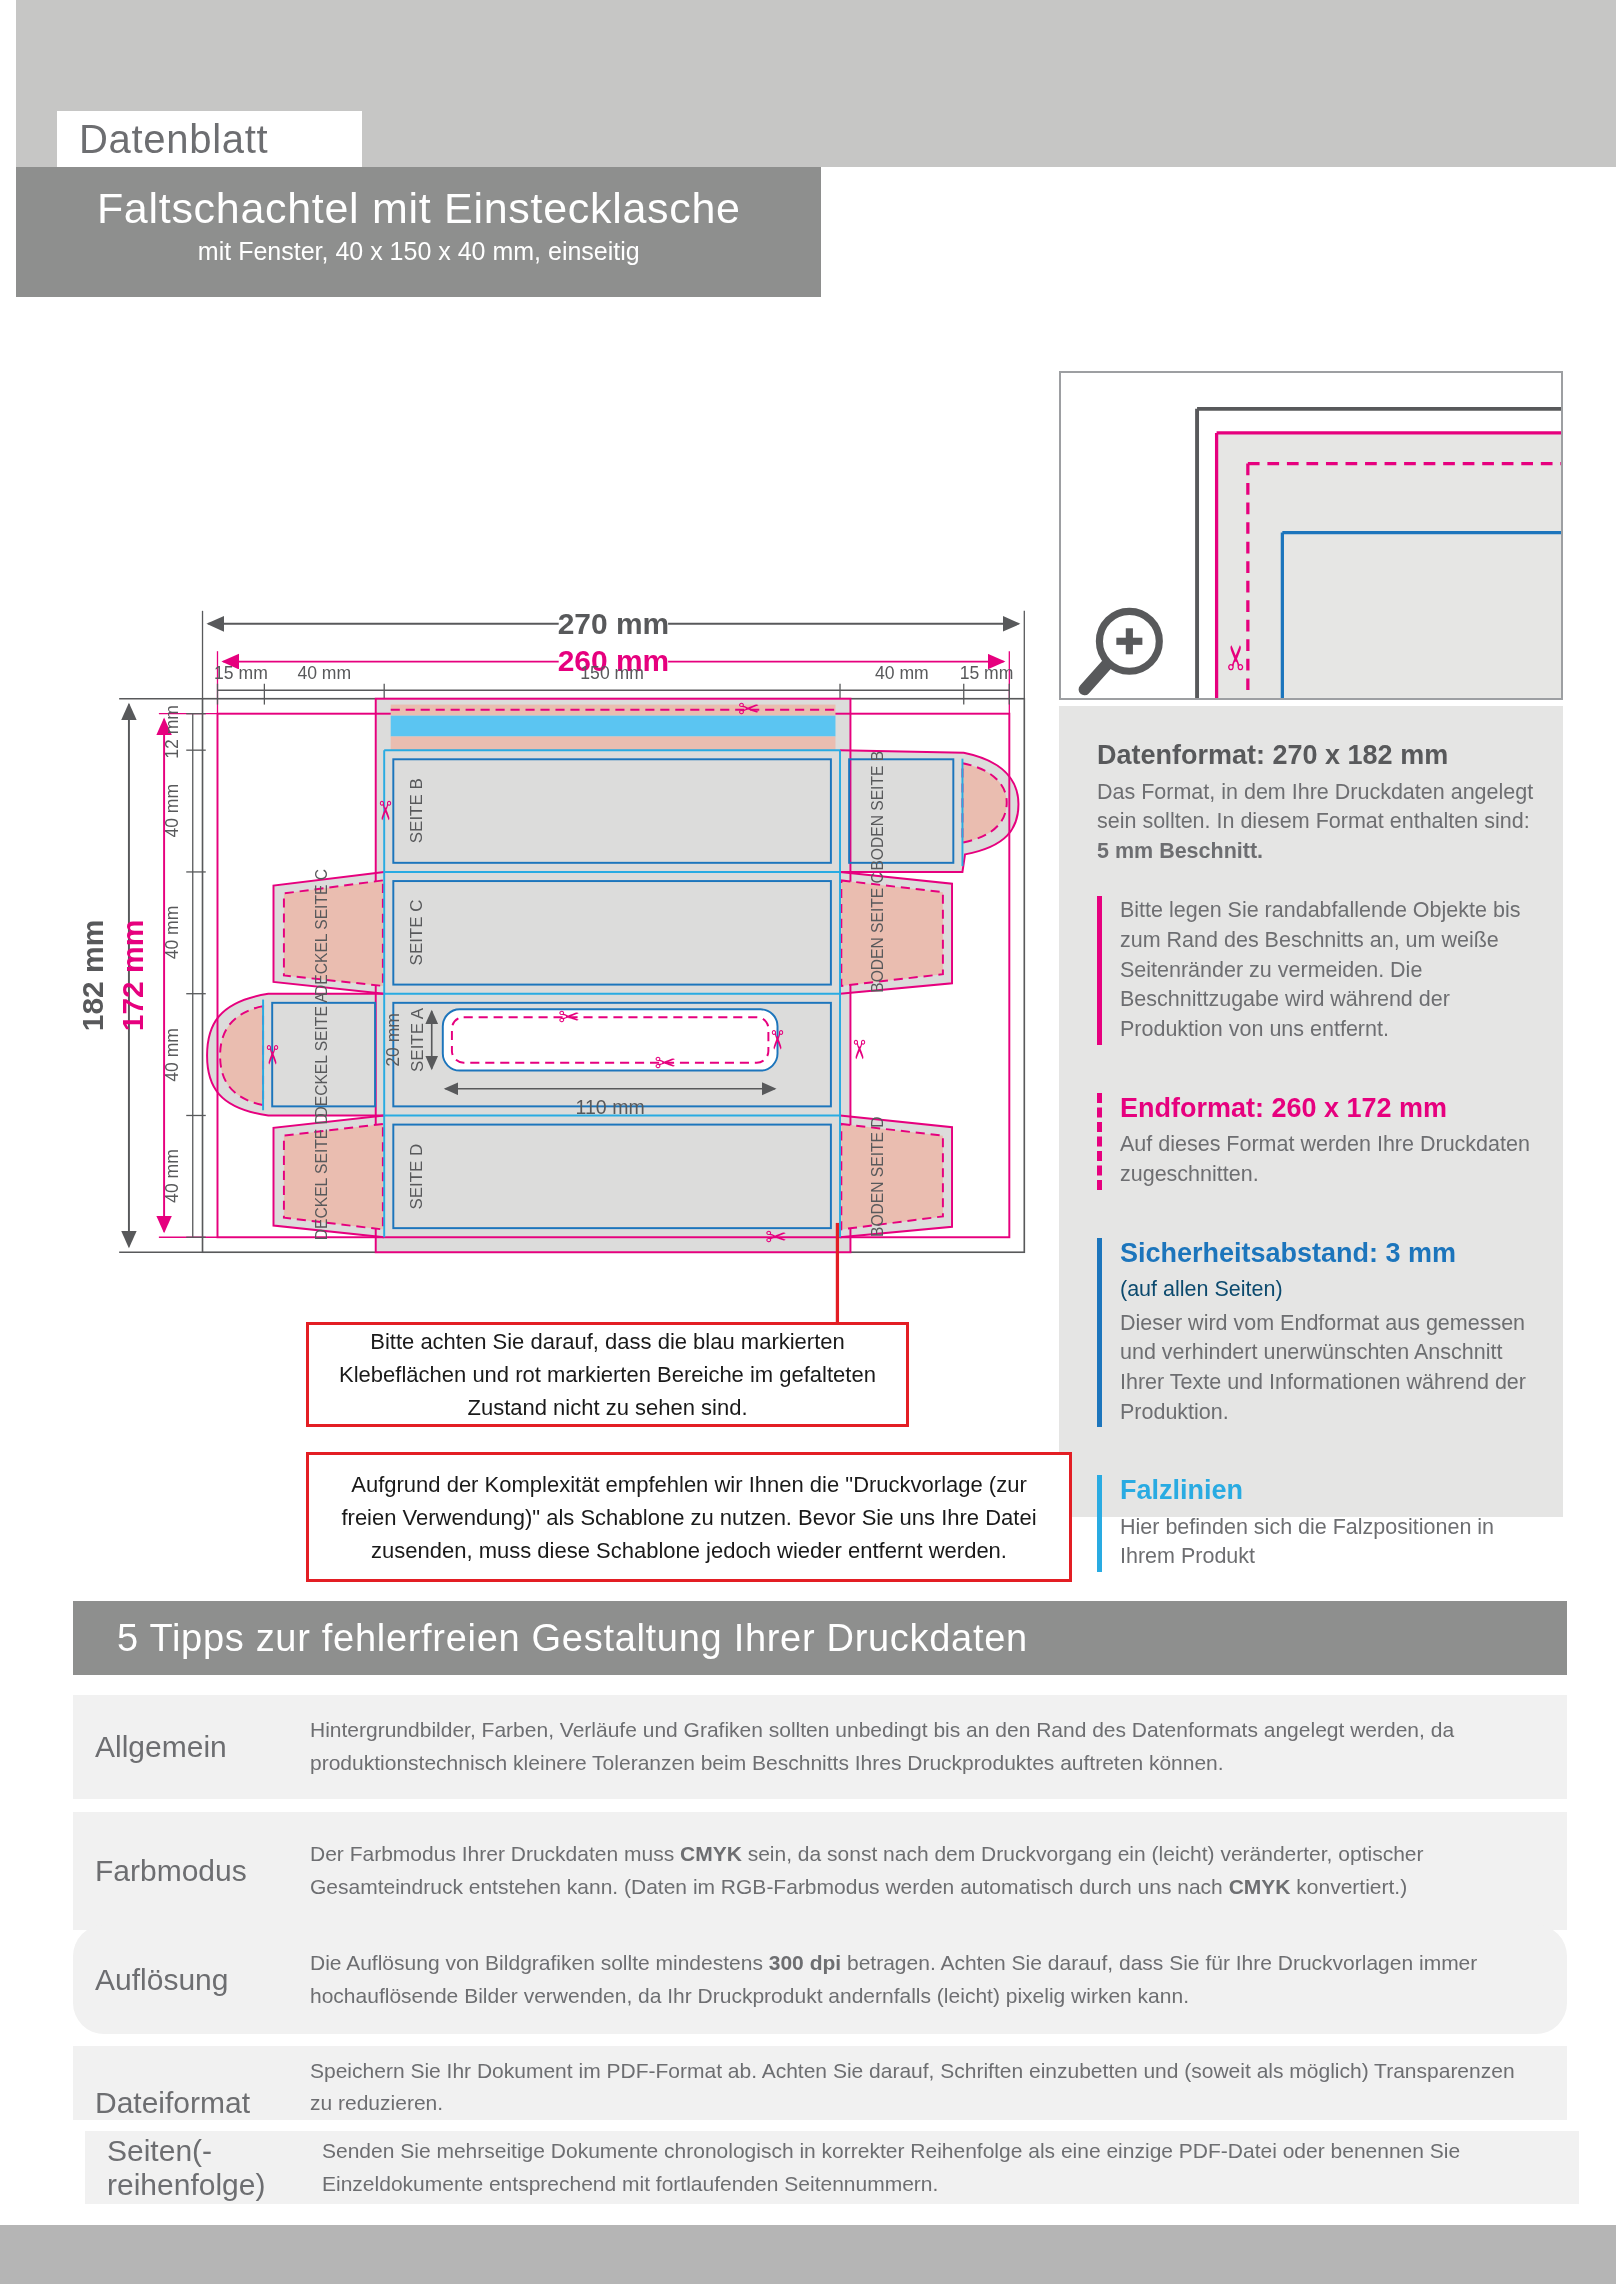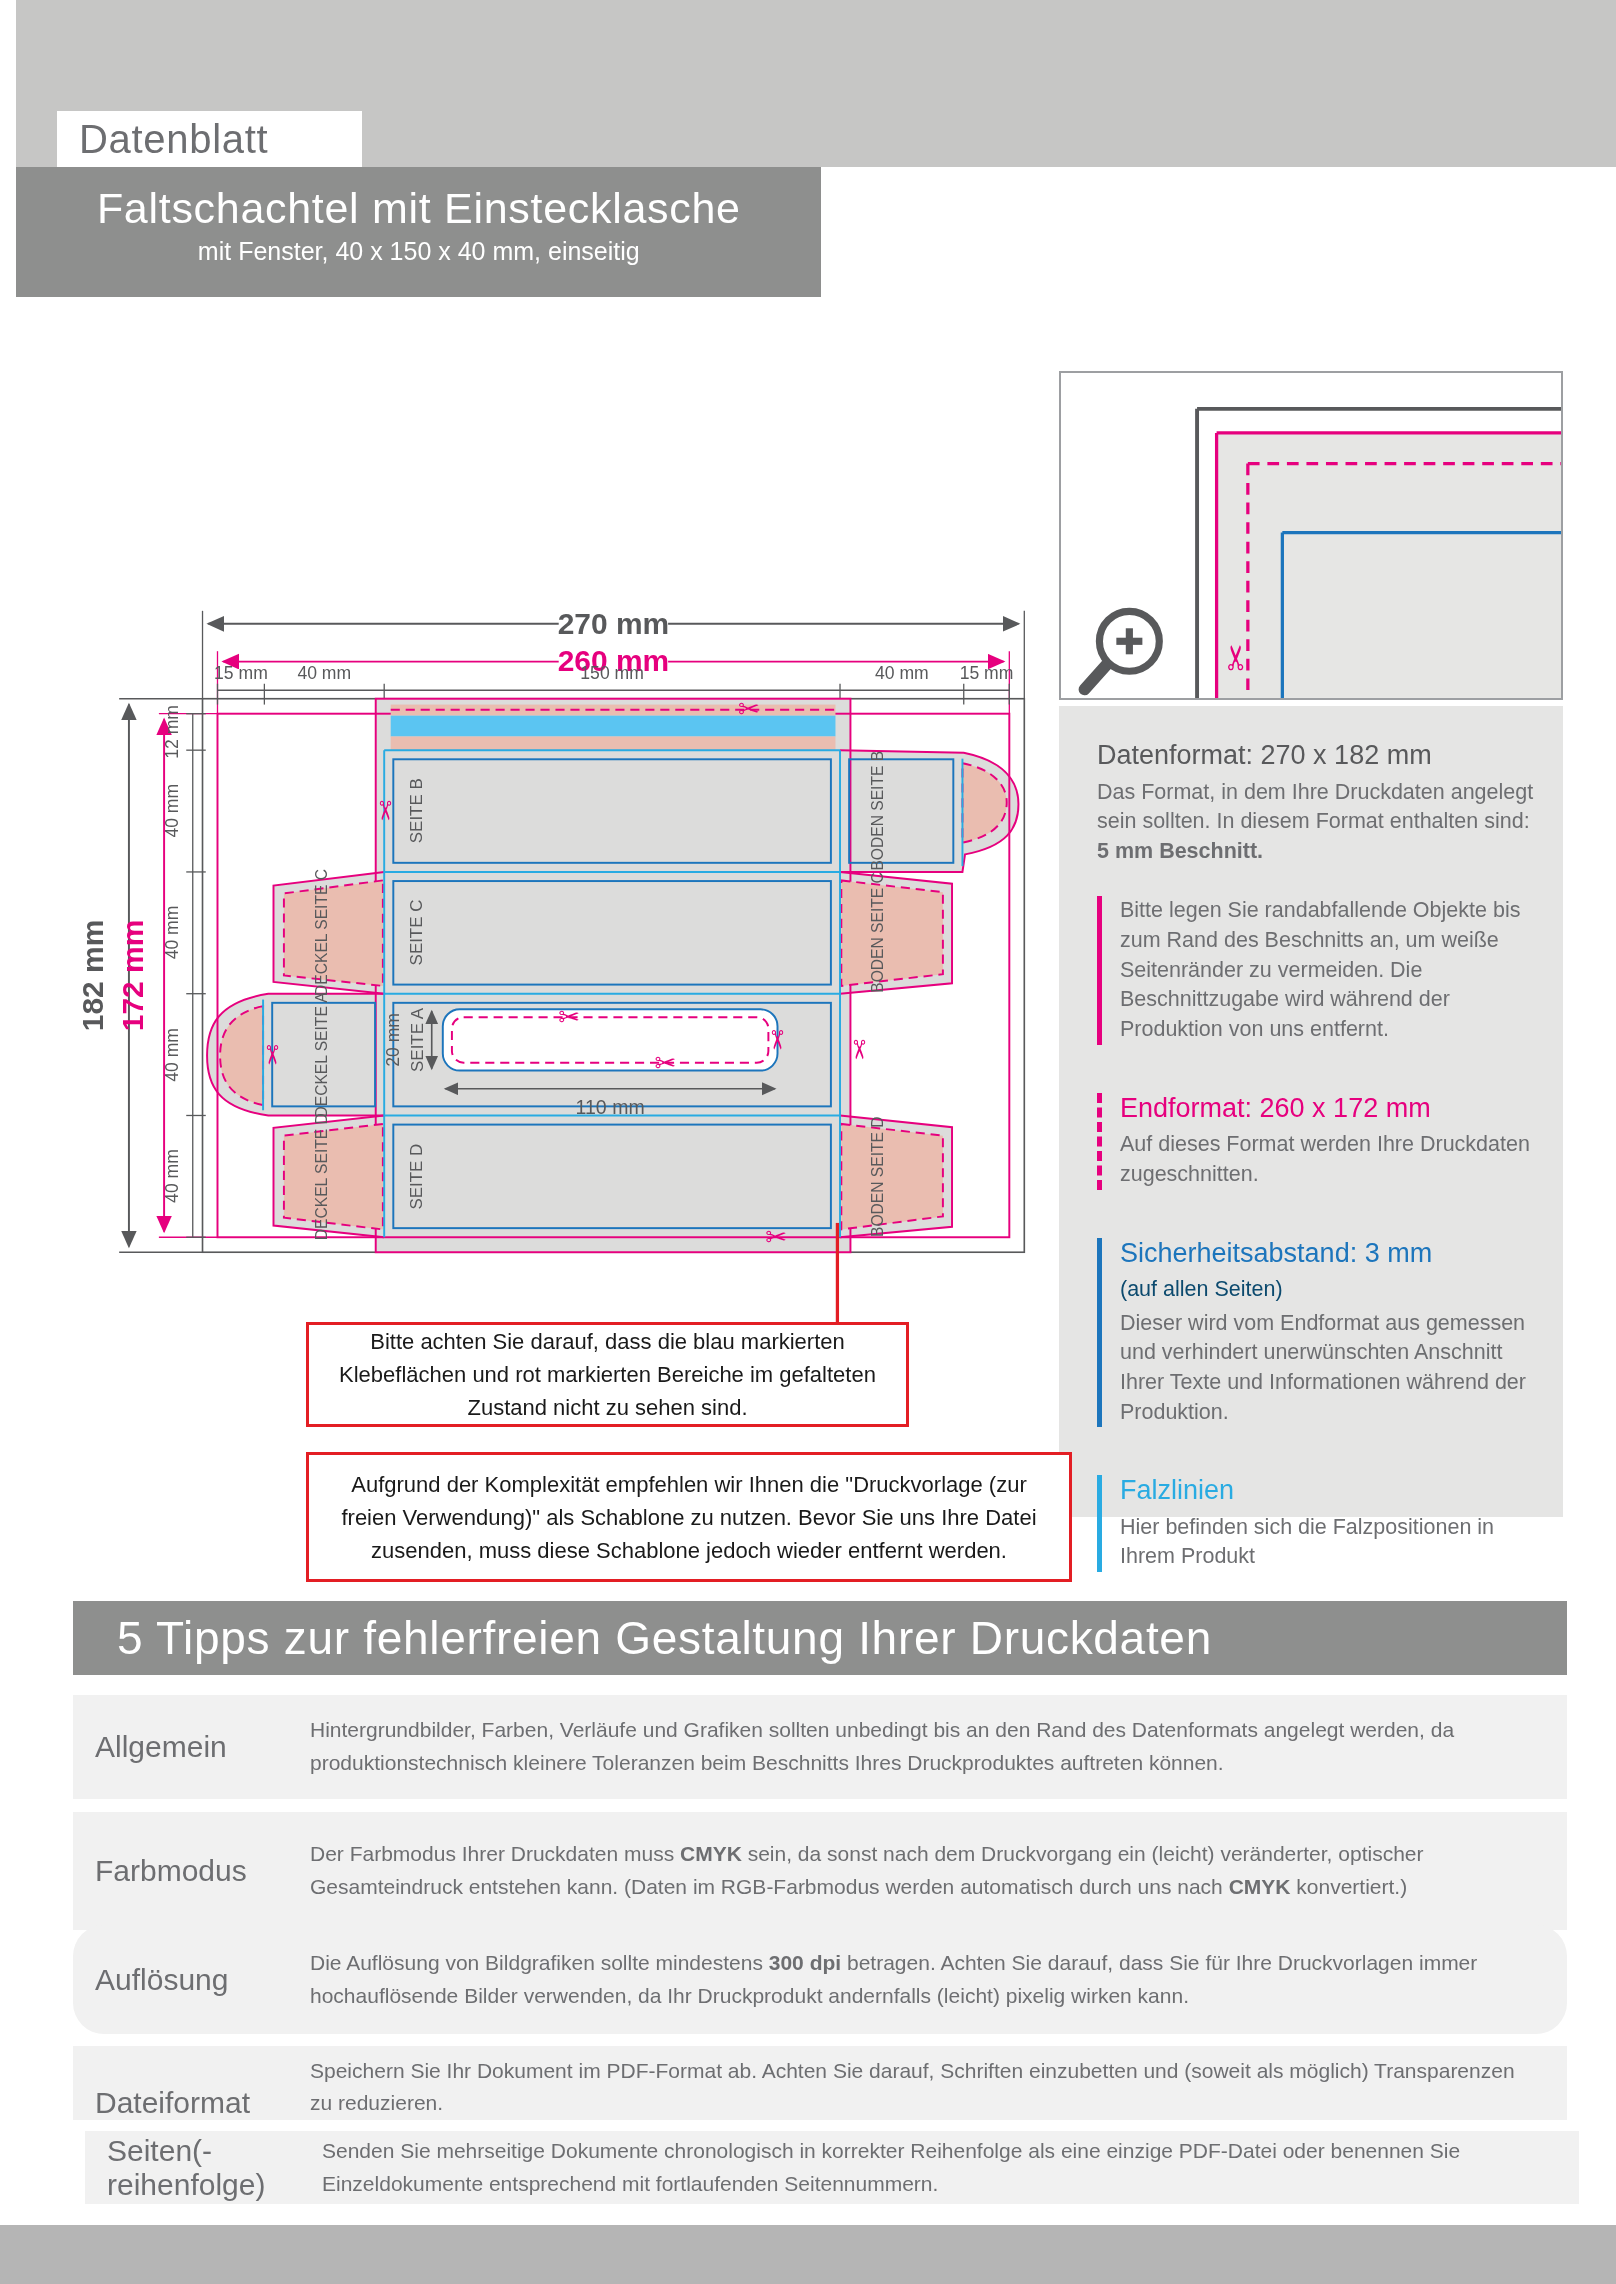--- a/index.html
+++ b/index.html
@@ -12,41 +12,41 @@
   .top-band{left:16.3px;top:0;width:1600px;height:167px;background:#c6c6c5;}
   .datenblatt-box{left:57px;top:111px;width:305px;height:57px;background:#ffffff;display:flex;align-items:center;}
   .datenblatt-box span{font-size:40px;color:#6d6e71;padding-left:22px;letter-spacing:0.7px;}
   .title-band{left:16.3px;top:167px;width:805px;height:130px;background:#8e8f8e;color:#fff;text-align:center;}
   .title-band h1{margin:17px 0 3.9px 0;font-size:43px;font-weight:500;letter-spacing:0.7px;}
   .title-band p{margin:0;font-size:25px;font-weight:400;}
   
   .detail-box{left:1059px;top:371px;width:500px;height:325px;background:#fff;border:2px solid #9d9fa2;}
   
   .info-panel{left:1059px;top:706px;width:504px;height:811px;background:#e5e5e4;box-sizing:border-box;padding:34px 26px 0 38px;}
-  .info-panel h2{margin:0 0 6.5px 0;font-size:27px;font-weight:normal;color:#58595b;}
+  .info-panel h2{margin:0 0 6.5px 0;font-size:27px;font-weight:bold;color:#58595b;}
   .info-panel h2.mag{color:#e6007e;}
   .info-panel h2.blu{color:#1c75bc;}
   .info-panel h2.cya{color:#29abe2;}
   .info-panel p{margin:0;font-size:21.5px;line-height:1.38;color:#6d6e71;}
   .info-panel .sub{color:#0c4a6e;font-size:21.5px;margin:0 0 3.9px 0;}
   .blk{margin-top:0;}
   .bl-mag{border-left:5.2px solid #e6007e;padding-left:18px;}
   .bl-mag-d{border-left:5.2px dashed #e6007e;padding-left:18px;}
   .bl-blu{border-left:5.2px solid #1c75bc;padding-left:18px;}
   .bl-cya{border-left:5.2px solid #29abe2;padding-left:18px;}
   .sp1{margin-top:30px;} .sp2{margin-top:48px;}
   .b{font-weight:bold;}
   
   .note{background:#fff;border:3.9px solid #e31e24;box-sizing:border-box;display:flex;align-items:center;justify-content:center;text-align:center;}
   .note p{margin:0;font-size:22px;line-height:1.5;color:#1a1a1a;padding:0 18px;}
   .note1{left:306px;top:1322px;width:603px;height:105px;}
   .note2{left:306px;top:1452px;width:766px;height:130px;}
   
   .tips-header{left:73px;top:1601px;width:1494px;height:74px;background:#8e8f8e;display:flex;align-items:center;}
-  .tips-header h2{margin:0;color:#fff;font-size:46px;font-weight:400;padding-left:44px;letter-spacing:0.7px;}
+  .tips-header h2{margin:0;color:#fff;font-size:38px;font-weight:400;padding-left:44px;letter-spacing:0.7px;}
   .tip-row{left:73px;width:1494px;background:#f1f1f1;display:flex;align-items:center;}
   .tip-label{width:215px;flex:0 0 215px;padding-left:22px;font-size:30px;color:#6d6e71;font-weight:400;}
   .tip-text{font-size:21px;line-height:1.55;color:#6d6e71;width:1211px;padding-right:19.5px;}
   .r1{top:1695px;height:104px;} .r2{top:1812px;height:118px;} .r3{top:1925px;height:109px;border-radius:31px;}
   .r4{top:2046px;height:74px;align-items:flex-end;} .r5{top:2131px;height:73px;margin-left:12px;}
   .footer{left:0;top:2225px;width:1616px;height:59px;background:#b5b5b5;}
   svg text{font-family:"Liberation Sans", sans-serif;}
   svg text.sc{font-family:"DejaVu Sans", sans-serif;}
 </style>
 </head>

